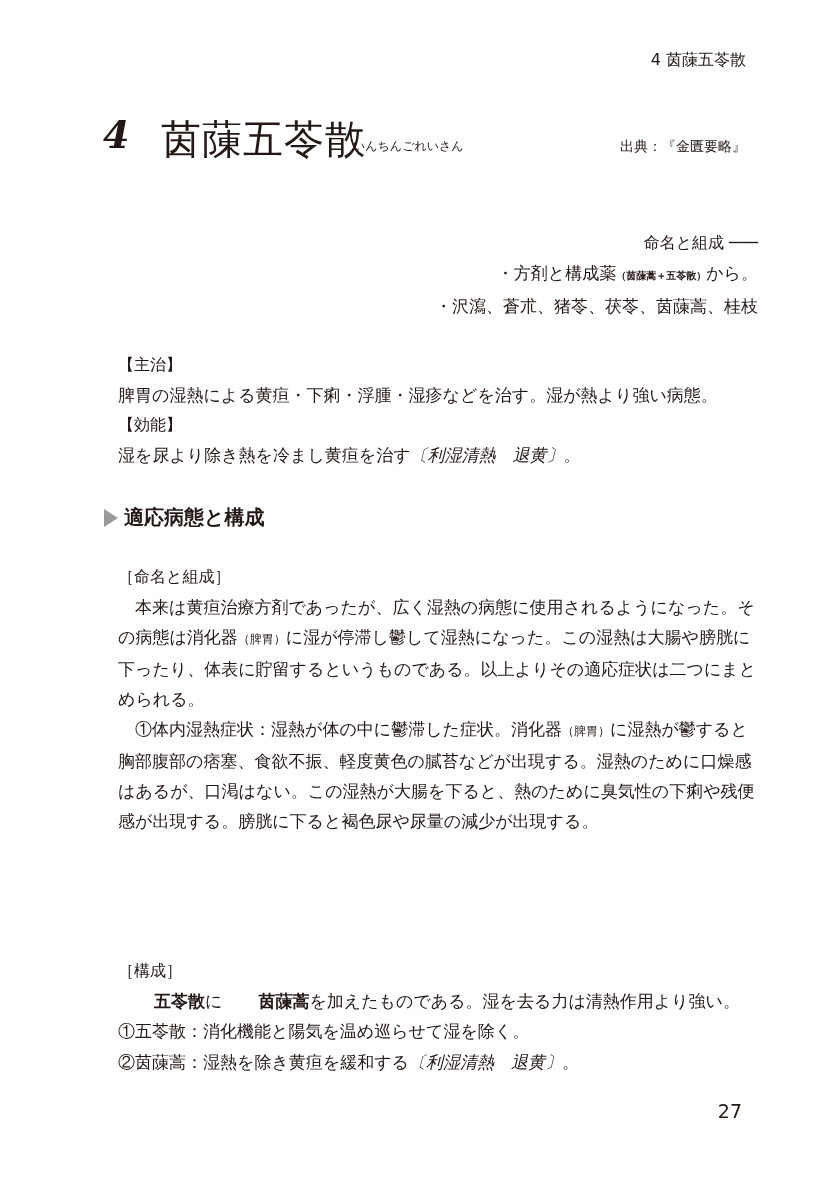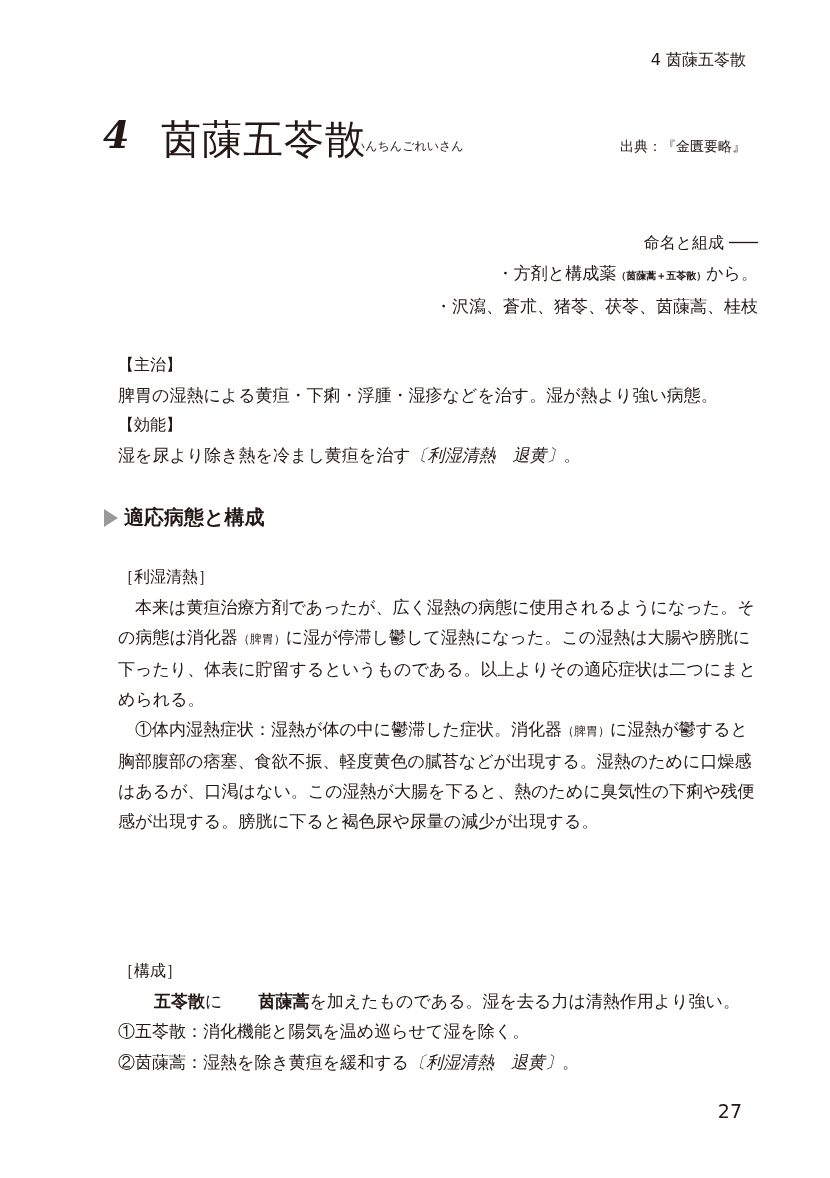--- a/index.html
+++ b/index.html
@@ -75,21 +75,21 @@
   <p class="label">【効能】</p>
   <p><span>湿を尿より除き熱を冷まし黄疸を治す</span><span class="italic">〔利湿清熱　退黄〕</span><span>。</span></p>
 </div>
 
 <div class="heading">
   <span class="tri"></span>
   <span>適応病態と構成</span>
 </div>
 
 <div class="block body-text" style="top:562px; white-space:normal;">
-  <p class="label">［利湿清熱］</p>
+  <p class="label">［命名と組成］</p>
   <p><span>　本来は黄疸治療方剤であったが、広く湿熱の病態に使用されるようになった。その病態は消化器</span><span class="small">（脾胃）</span><span>に湿が停滞し鬱して湿熱になった。この湿熱は大腸や膀胱に下ったり、体表に貯留するというものである。以上よりその適応症状は二つにまとめられる。</span></p>
   <p><span class="sans">　①体内湿熱症状：</span><span>湿熱が体の中に鬱滞した症状。消化器</span><span class="small">（脾胃）</span><span>に湿熱が鬱すると胸部腹部の痞塞、食欲不振、軽度黄色の膩苔などが出現する。湿熱のために口燥感はあるが、口渇はない。この湿熱が大腸を下ると、熱のために臭気性の下痢や残便感が出現する。膀胱に下ると褐色尿や尿量の減少が出現する。</span></p>
 </div>
 
 <div class="block body-text" style="top:956px;">
   <p class="label">［構成］</p>
   <p><span class="bold-serif">五苓散</span><span>に</span><span class="bold-serif">茵蔯蒿</span><span>を加えたものである。湿を去る力は清熱作用より強い。</span></p>
   <p><span class="sans">①五苓散：</span><span>消化機能と陽気を温め巡らせて湿を除く。</span></p>
   <p><span class="sans">②茵蔯蒿：</span><span>湿熱を除き黄疸を緩和する</span><span class="italic">〔利湿清熱　退黄〕</span><span>。</span></p>
 </div>

